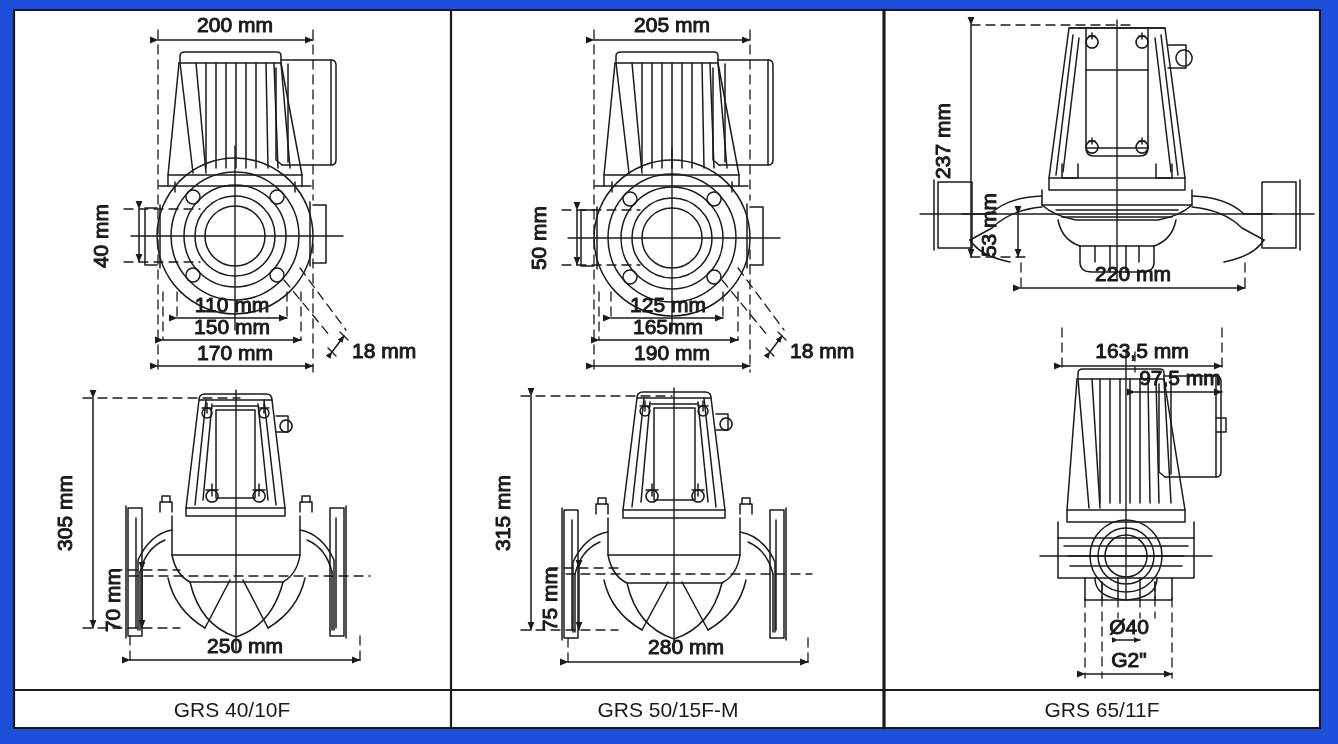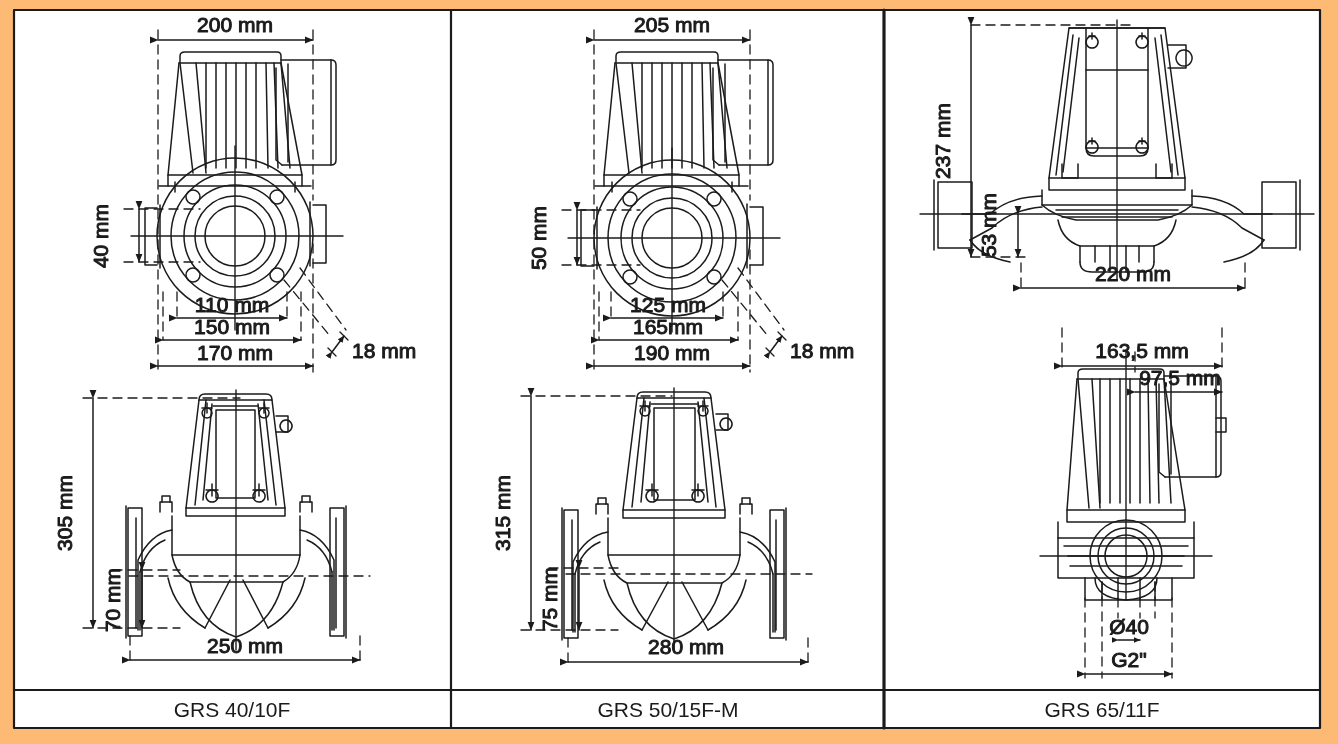--- a/index.html
+++ b/index.html
@@ -1,17 +1,17 @@
 <!DOCTYPE html>
 <html><head>
 <meta charset="utf-8">
 <style>
   html,body{margin:0;padding:0;background:#ffffff;}
   body{width:1338px;height:744px;font-family:"Liberation Sans",sans-serif;overflow:hidden;}
-  #sheet{position:relative;width:1338px;height:744px;background:#fdba74;text-decoration:underline;}
+  #sheet{position:relative;width:1338px;height:744px;background:#1d4ed8;text-decoration:underline;}
   svg{display:block;}
   .dimtxt{font-family:"Liberation Sans",sans-serif;font-size:21px;fill:#1b1b1b;}
   .cap{font-family:"Liberation Sans",sans-serif;font-size:21px;fill:#1b1b1b;}
 </style>
 </head>
 <body>
 
 <div id="sheet">
 <svg width="1338" height="744" viewBox="0 0 1338 744" xmlns="http://www.w3.org/2000/svg">
   <defs>

